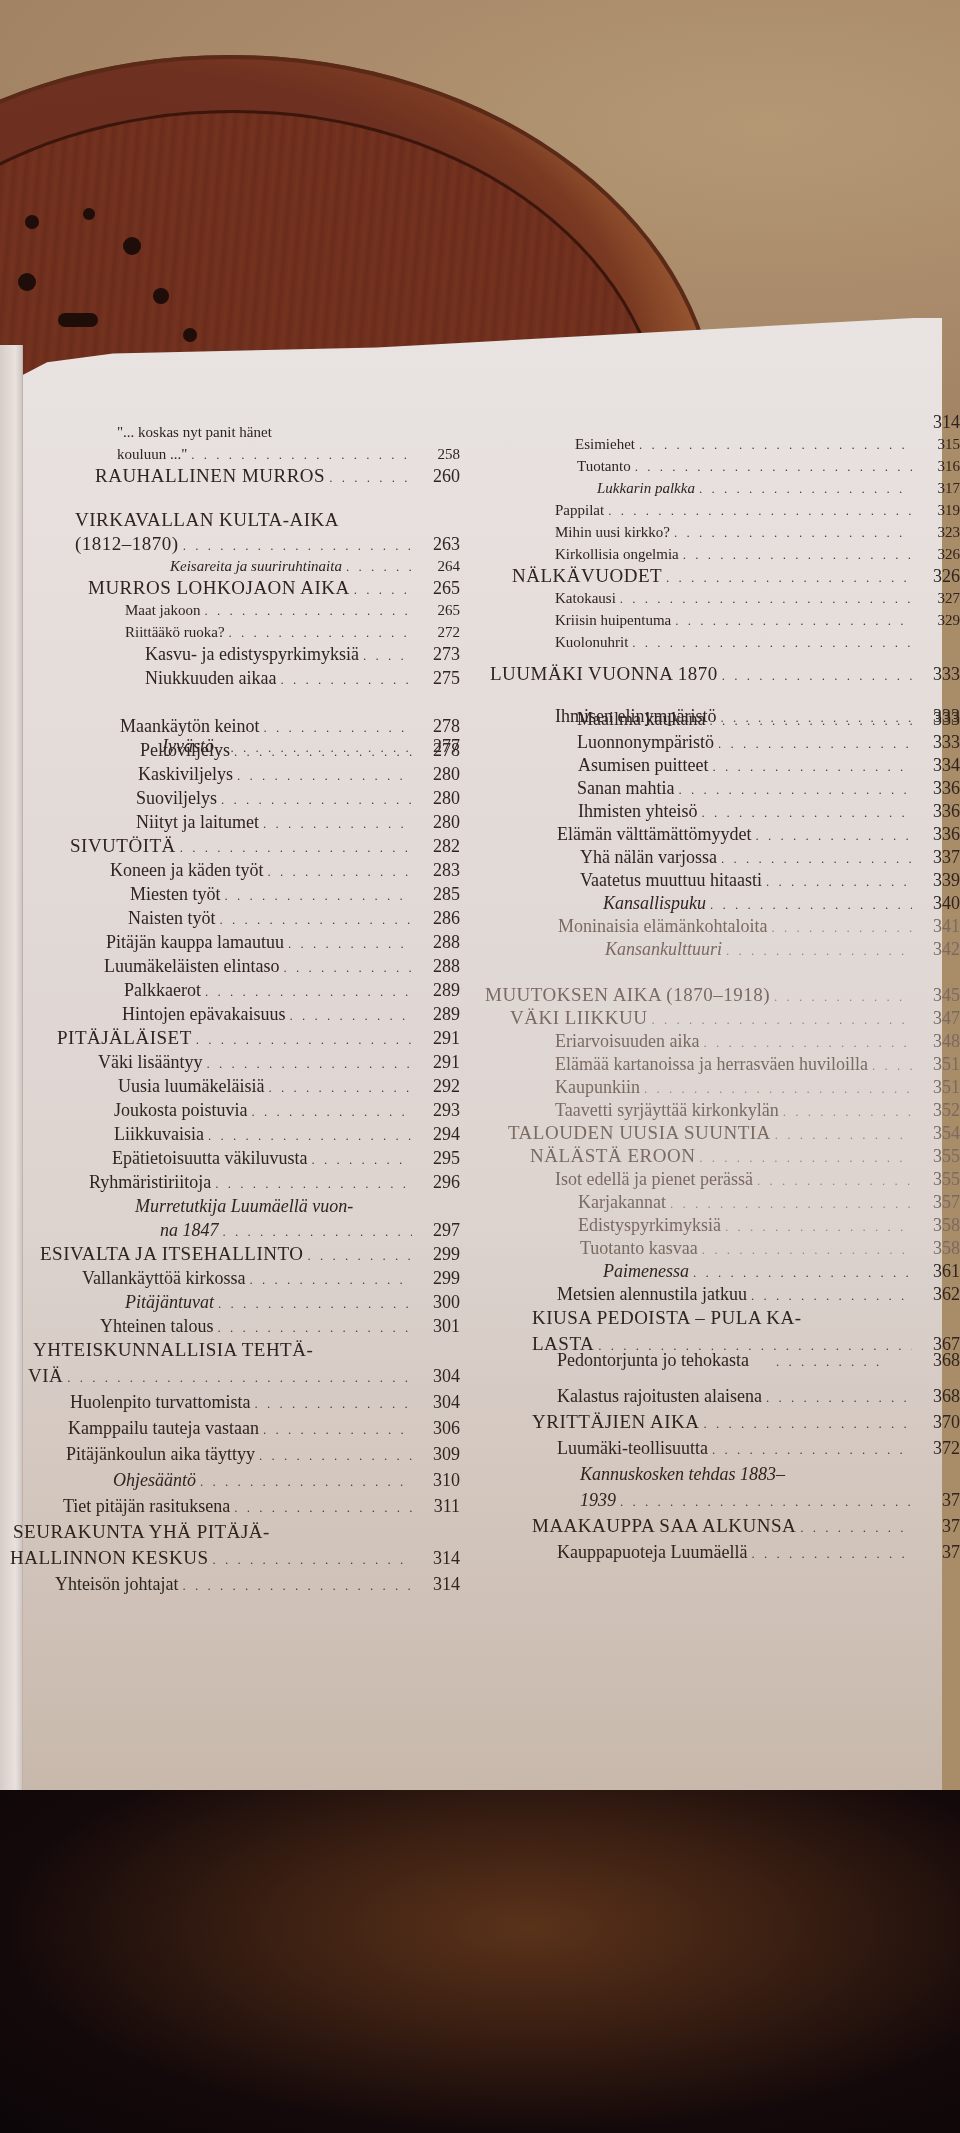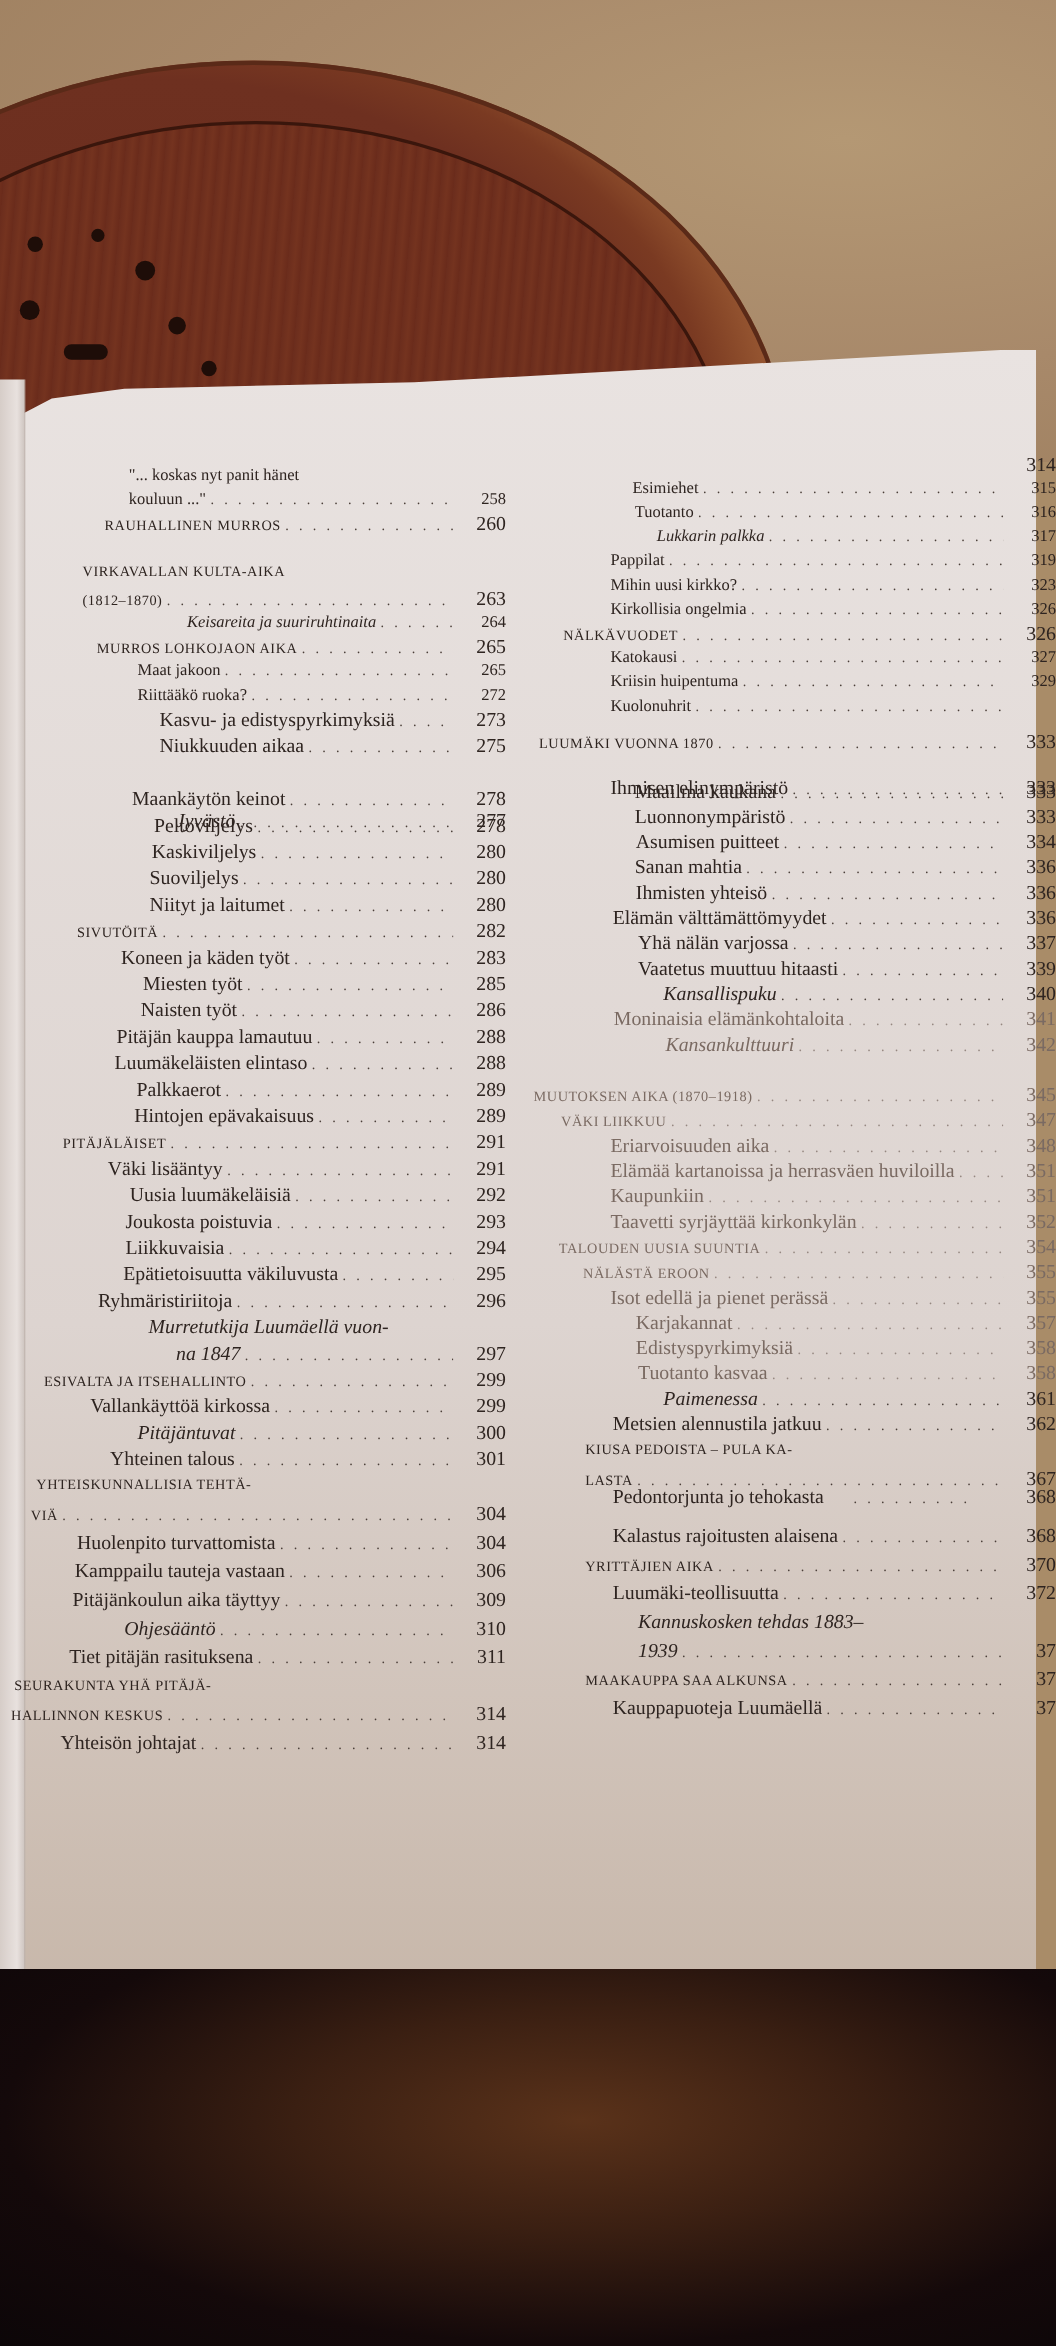--- a/index.html
+++ b/index.html
@@ -45,21 +45,21 @@
     .col-left { left: 0; top: 420px; width: 470px; }
     .col-right { left: 470px; top: 410px; width: 500px; }
     .entry {
       position: absolute; height: 24px; line-height: 24px; white-space: nowrap;
       font-size: 18px; display: flex; align-items: baseline;
     }
     .entry .t { flex: 0 0 auto; }
     .entry .d { flex: 1 1 auto; overflow: hidden; letter-spacing: 3px; color: #4a3e38; font-size: 13px; padding: 0 4px; }
     .entry .d::before { content: ". . . . . . . . . . . . . . . . . . . . . . . . . . . . . . . . . . . . . . . ."; }
     .entry .n { flex: 0 0 auto; width: 48px; text-align: right; }
-    .entry.caps .t { font-size: 13px; letter-spacing: 0.5px; }
+    .entry.caps .t { font-size: 19px; letter-spacing: 0.5px; }
     .entry.it .t { font-style: italic; }
     .entry.nodots .d::before { content: ""; }
     .entry.small { font-size: 15px; }
     .faded { color: #7a6a62; }
     .faded .d { color: #958780; }
   </style>
 </head>
 <body>
 
 <div class="wall"></div>

